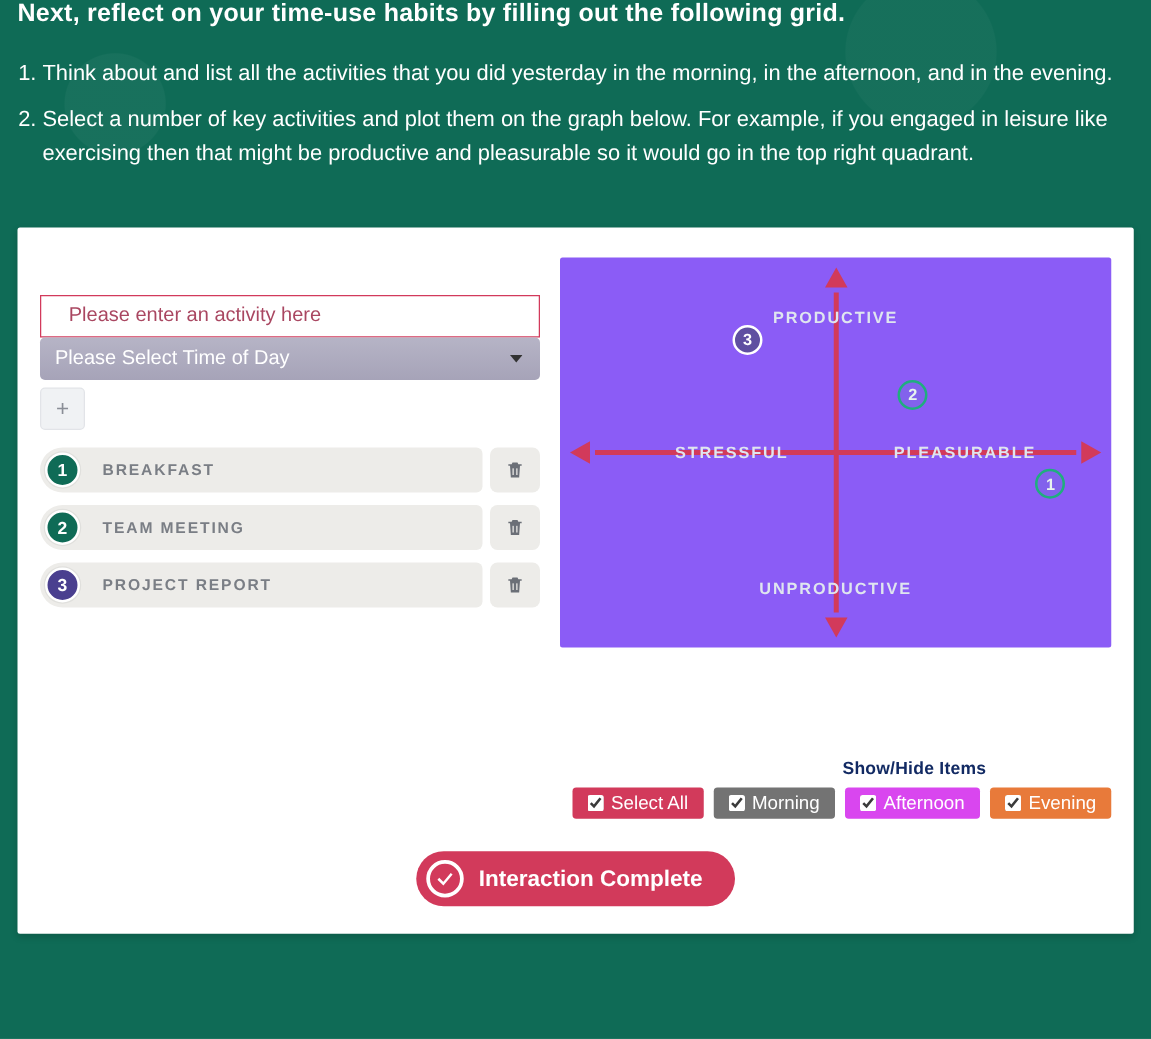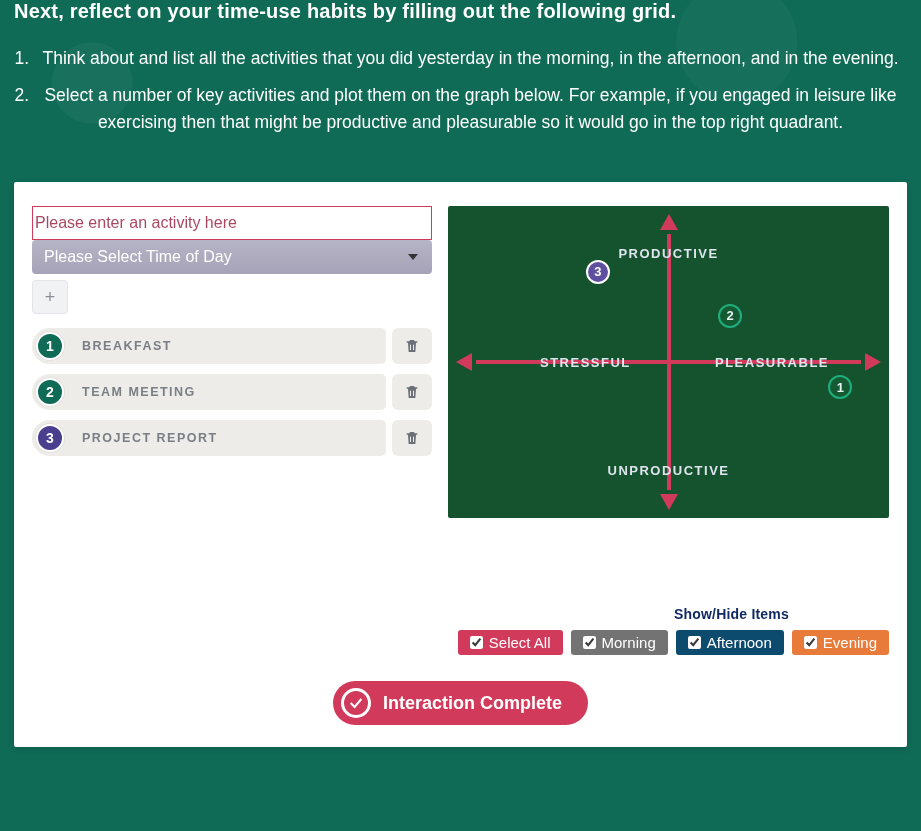--- a/index.html
+++ b/index.html
@@ -21,21 +21,20 @@
     letter-spacing: .2px;
     margin-bottom: 22px;
     color:#fff;
   }
   .intro-list {
     list-style: decimal;
     padding-left: 20px;
     font-size: 17.5px;
     line-height: 1.55;
     color:#fff;
-    text-align:center;
   }
   .intro-list li { margin-bottom: 10px; }
 
   .panel {
     background: #fff;
     color: #333;
     margin-top: 46px;
     border-radius: 2px;
     padding: 24px 18px 22px 18px;
     box-shadow: 0 2px 6px rgba(0,0,0,.15);
@@ -44,25 +43,26 @@
     display: flex;
     gap: 16px;
   }
   .left-col { flex: 0 0 400px; }
   .right-col { flex: 1; }
 
   .activity-input {
     width: 100%;
     height: 34px;
     border: 1px solid #d23a5b;
-    padding: 0 2px;
+    padding: 0 22px;
     font-size: 16px;
     color: #9b2746;
     outline: none;
     background:#fff;
+    margin-top:30px;
   }
   .activity-input::placeholder { color:#9b2746; opacity:.85; }
 
   .select-row {
     display: flex;
     gap: 6px;
     flex-direction: column;
   }
   .tod-select {
     flex: 1;
@@ -139,21 +139,21 @@
     background:#edece9;
     border-radius:6px;
     display:flex; align-items:center; justify-content:center;
     color:#6b6f77;
     cursor:pointer;
   }
   .trash-btn svg { width:16px; height:18px; }
 
   
   .chart {
-    background:#14532d;
+    background:#8b5cf6;
     height: 312px;
     position:relative;
     border-radius:2px;
     overflow:hidden;
   }
   .axis-v, .axis-h {
     position:absolute; background:#d23a5b;
   }
   .axis-v { width:4px; left:50%; top:28px; bottom:28px; transform:translateX(-50%); }
   .axis-h { height:4px; top:50%; left:28px; right:28px; transform:translateY(-50%); }
@@ -222,21 +222,21 @@
     gap:6px;
     color:#fff;
     font-size:15px;
     padding:4px 12px;
     border-radius:3px;
     cursor:pointer;
   }
   .chip input { accent-color:#fff; width:13px; height:13px; cursor:pointer; }
   .chip-red    { background:#d23a5b; }
   .chip-green  { background:#737373; }
-  .chip-purple { background:#0c4a6e; }
+  .chip-purple { background:#d946ef; }
   .chip-orange { background:#e87a3a; }
 
   .complete-row {
     margin-top: 26px;
     display:flex;
     justify-content:center;
   }
   .complete-btn {
     background:#d23a5b;
     color:#fff;

